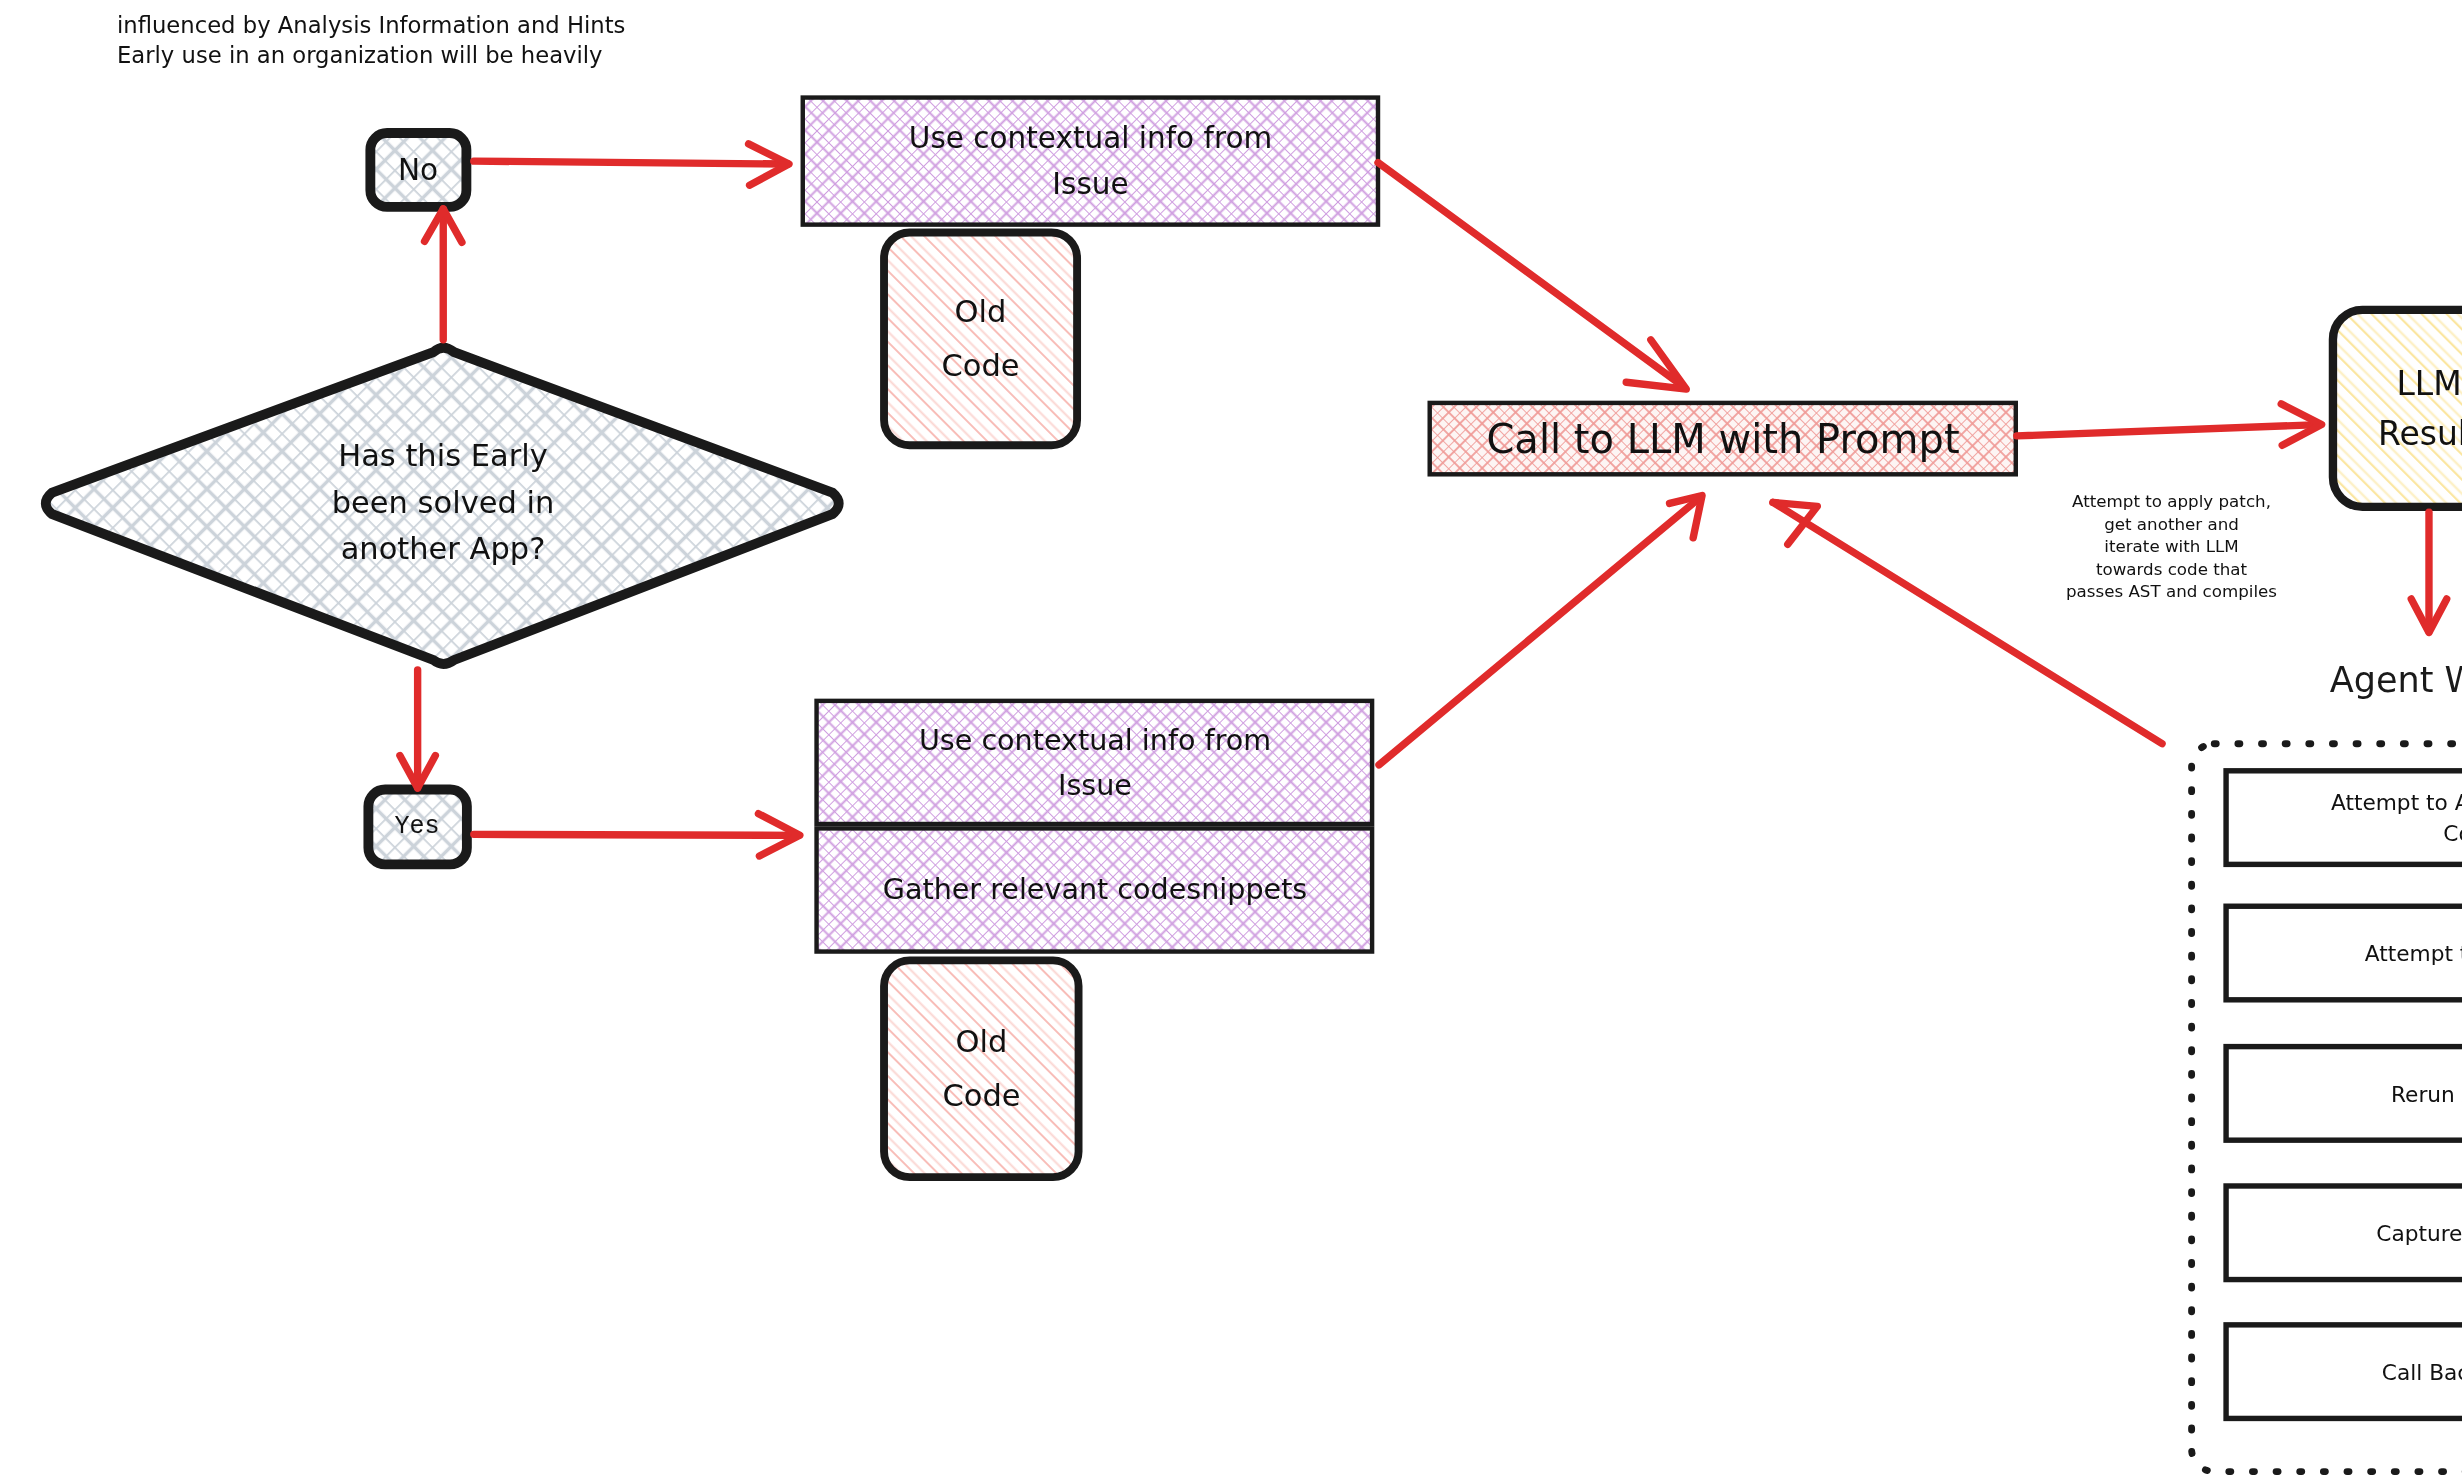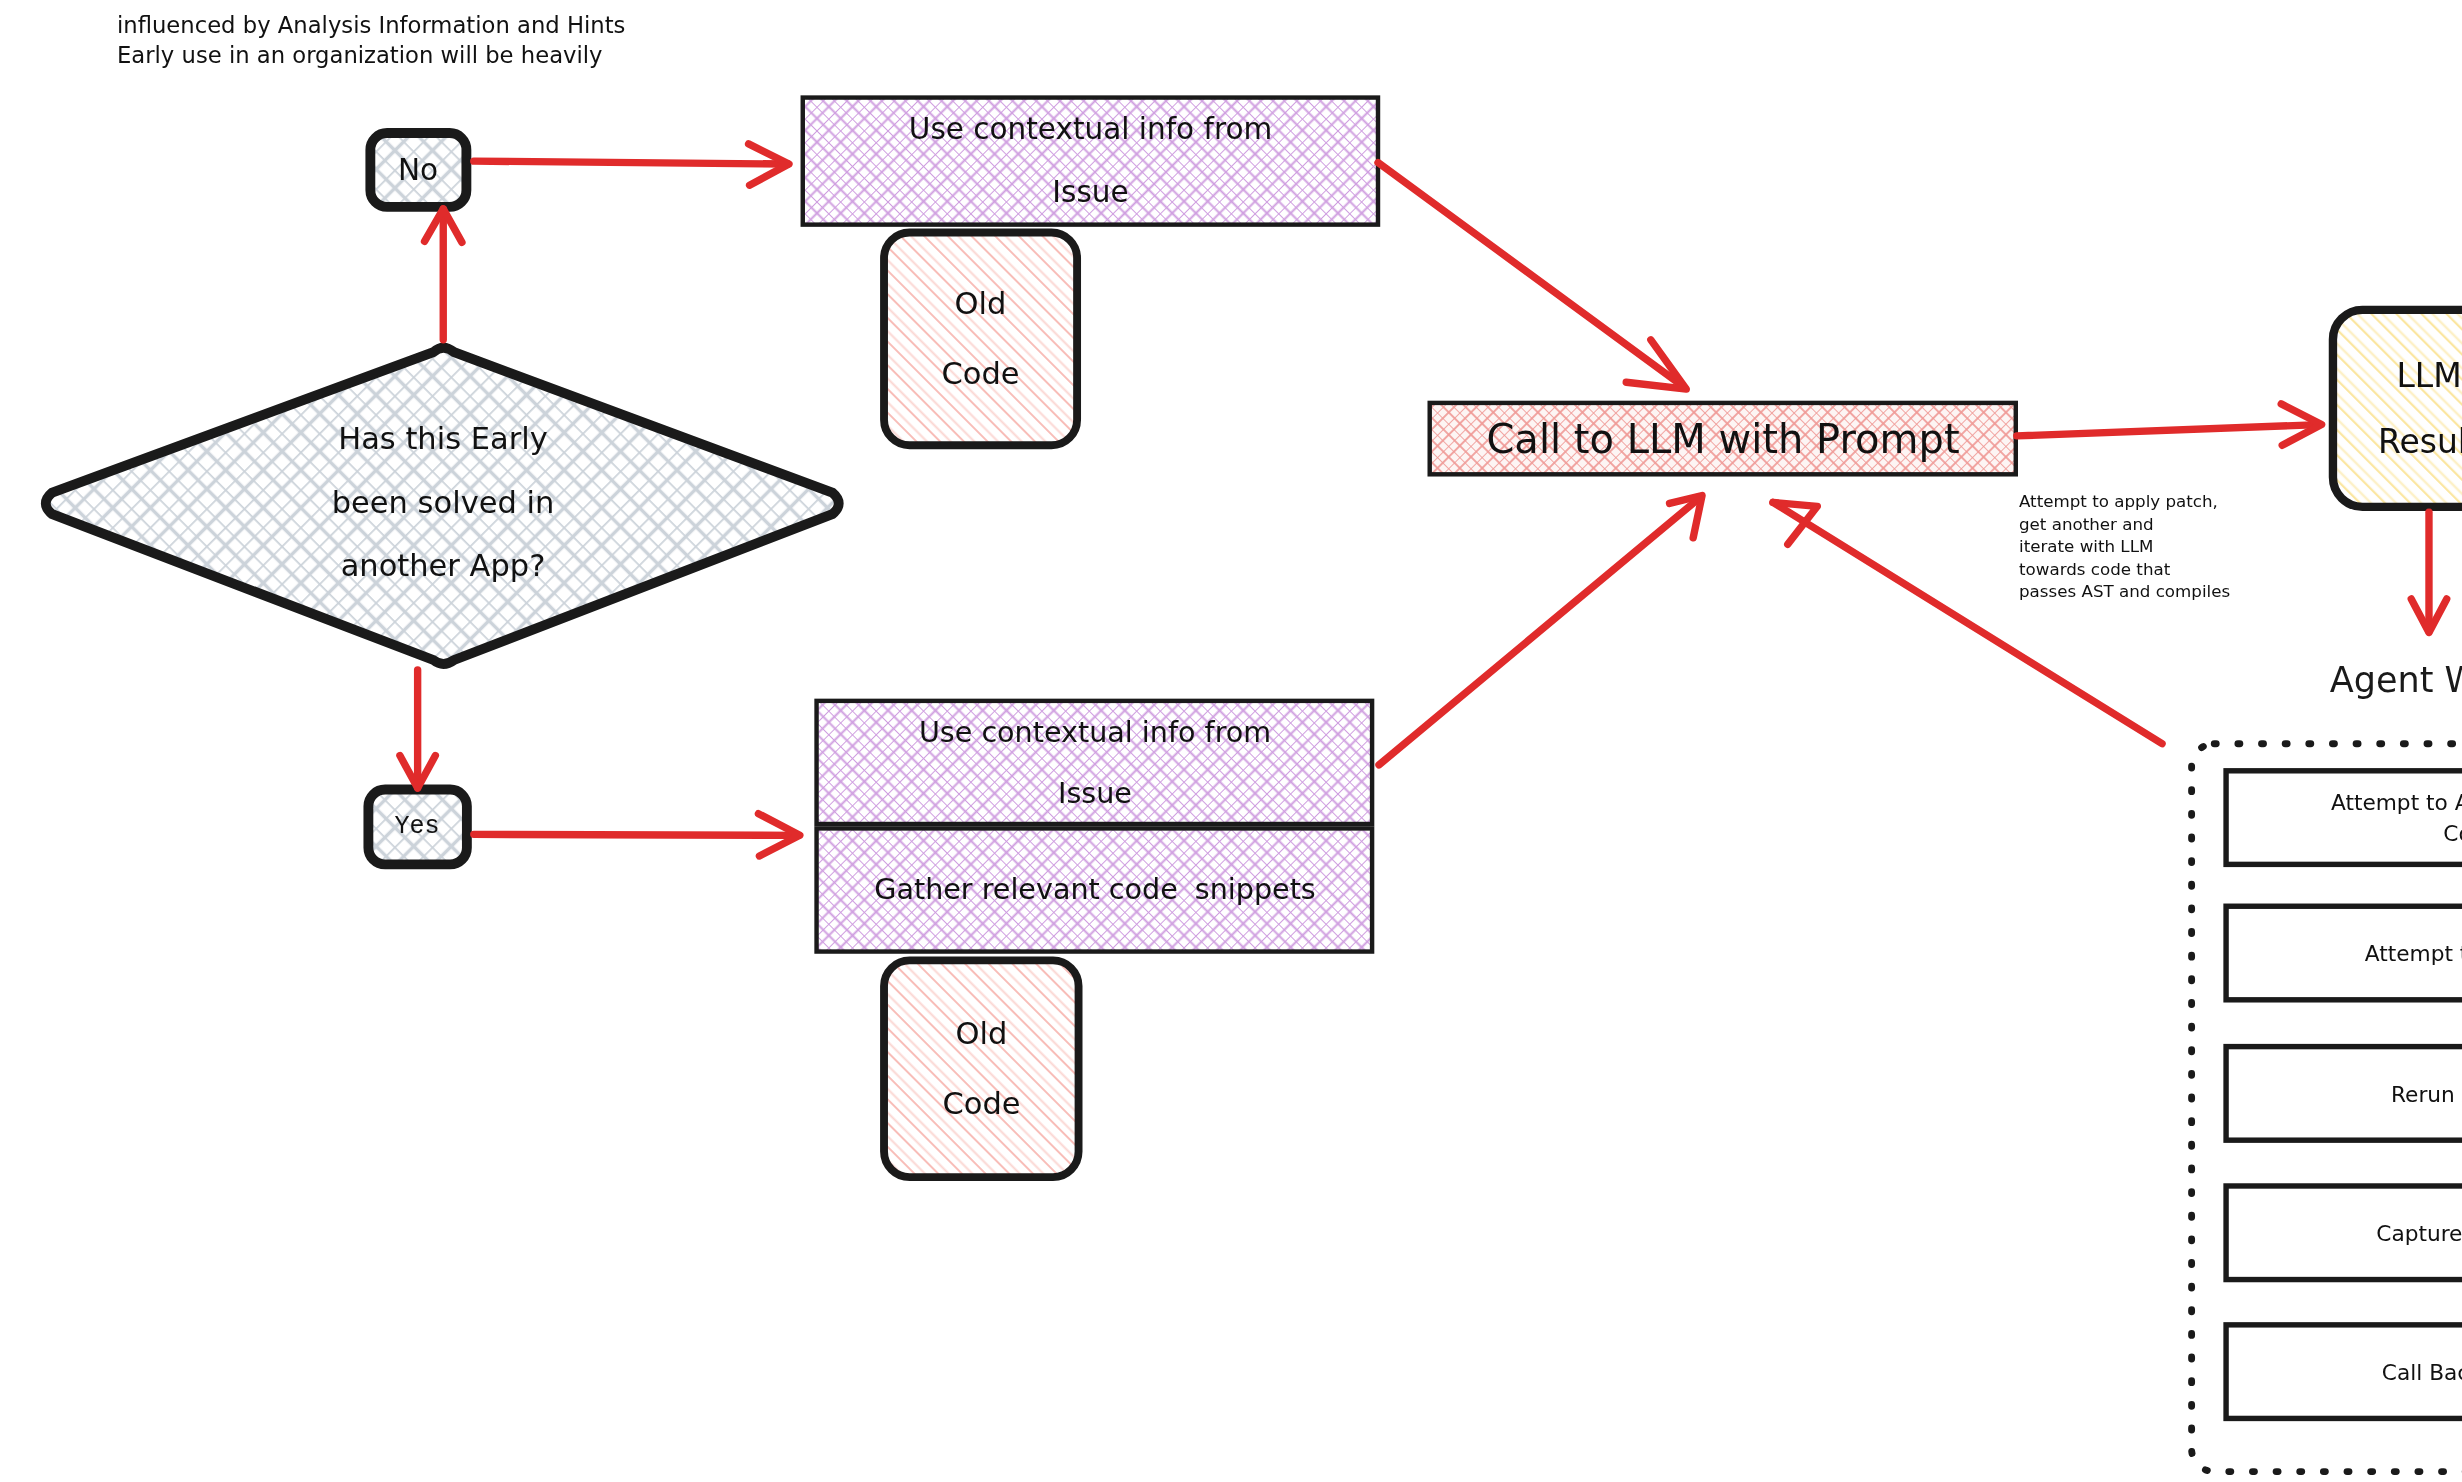--- a/index.html
+++ b/index.html
@@ -2,23 +2,23 @@
 <html style="font-size:7.9px"><head>
 <meta charset="utf-8">
 <style>
   html,body{margin:0;padding:0;background:#ffffff;}
   body{width:2756px;height:1483px;position:relative;overflow:hidden;
        font-family:"DejaVu Sans","Liberation Sans",sans-serif;}
   #stage{position:absolute;left:0;top:0;width:2756px;height:1483px;}
   svg#canvas{position:absolute;left:0;top:0;width:2756px;height:1483px;}
   .node-label{position:absolute;display:flex;align-items:center;justify-content:center;
       text-align:center;color:#111111;pointer-events:none;
-      font-family:"DejaVu Sans","Liberation Sans",sans-serif;gap:17px;}
+      font-family:"DejaVu Sans","Liberation Sans",sans-serif;}
   .annot{position:absolute;color:#111111;text-align:left;line-height:1.32;}
-  .annot.center{text-align:left;}
+  .annot.center{text-align:center;}
   .wf-label{position:absolute;display:flex;align-items:center;justify-content:center;
       text-align:center;color:#111111;}
   .ttl{position:absolute;color:#1a1a1a;}
 </style>
 </head>
 <body>
 
 <div id="stage">
 
 <svg id="canvas" viewBox="0 0 5596 3011" xmlns="http://www.w3.org/2000/svg">

